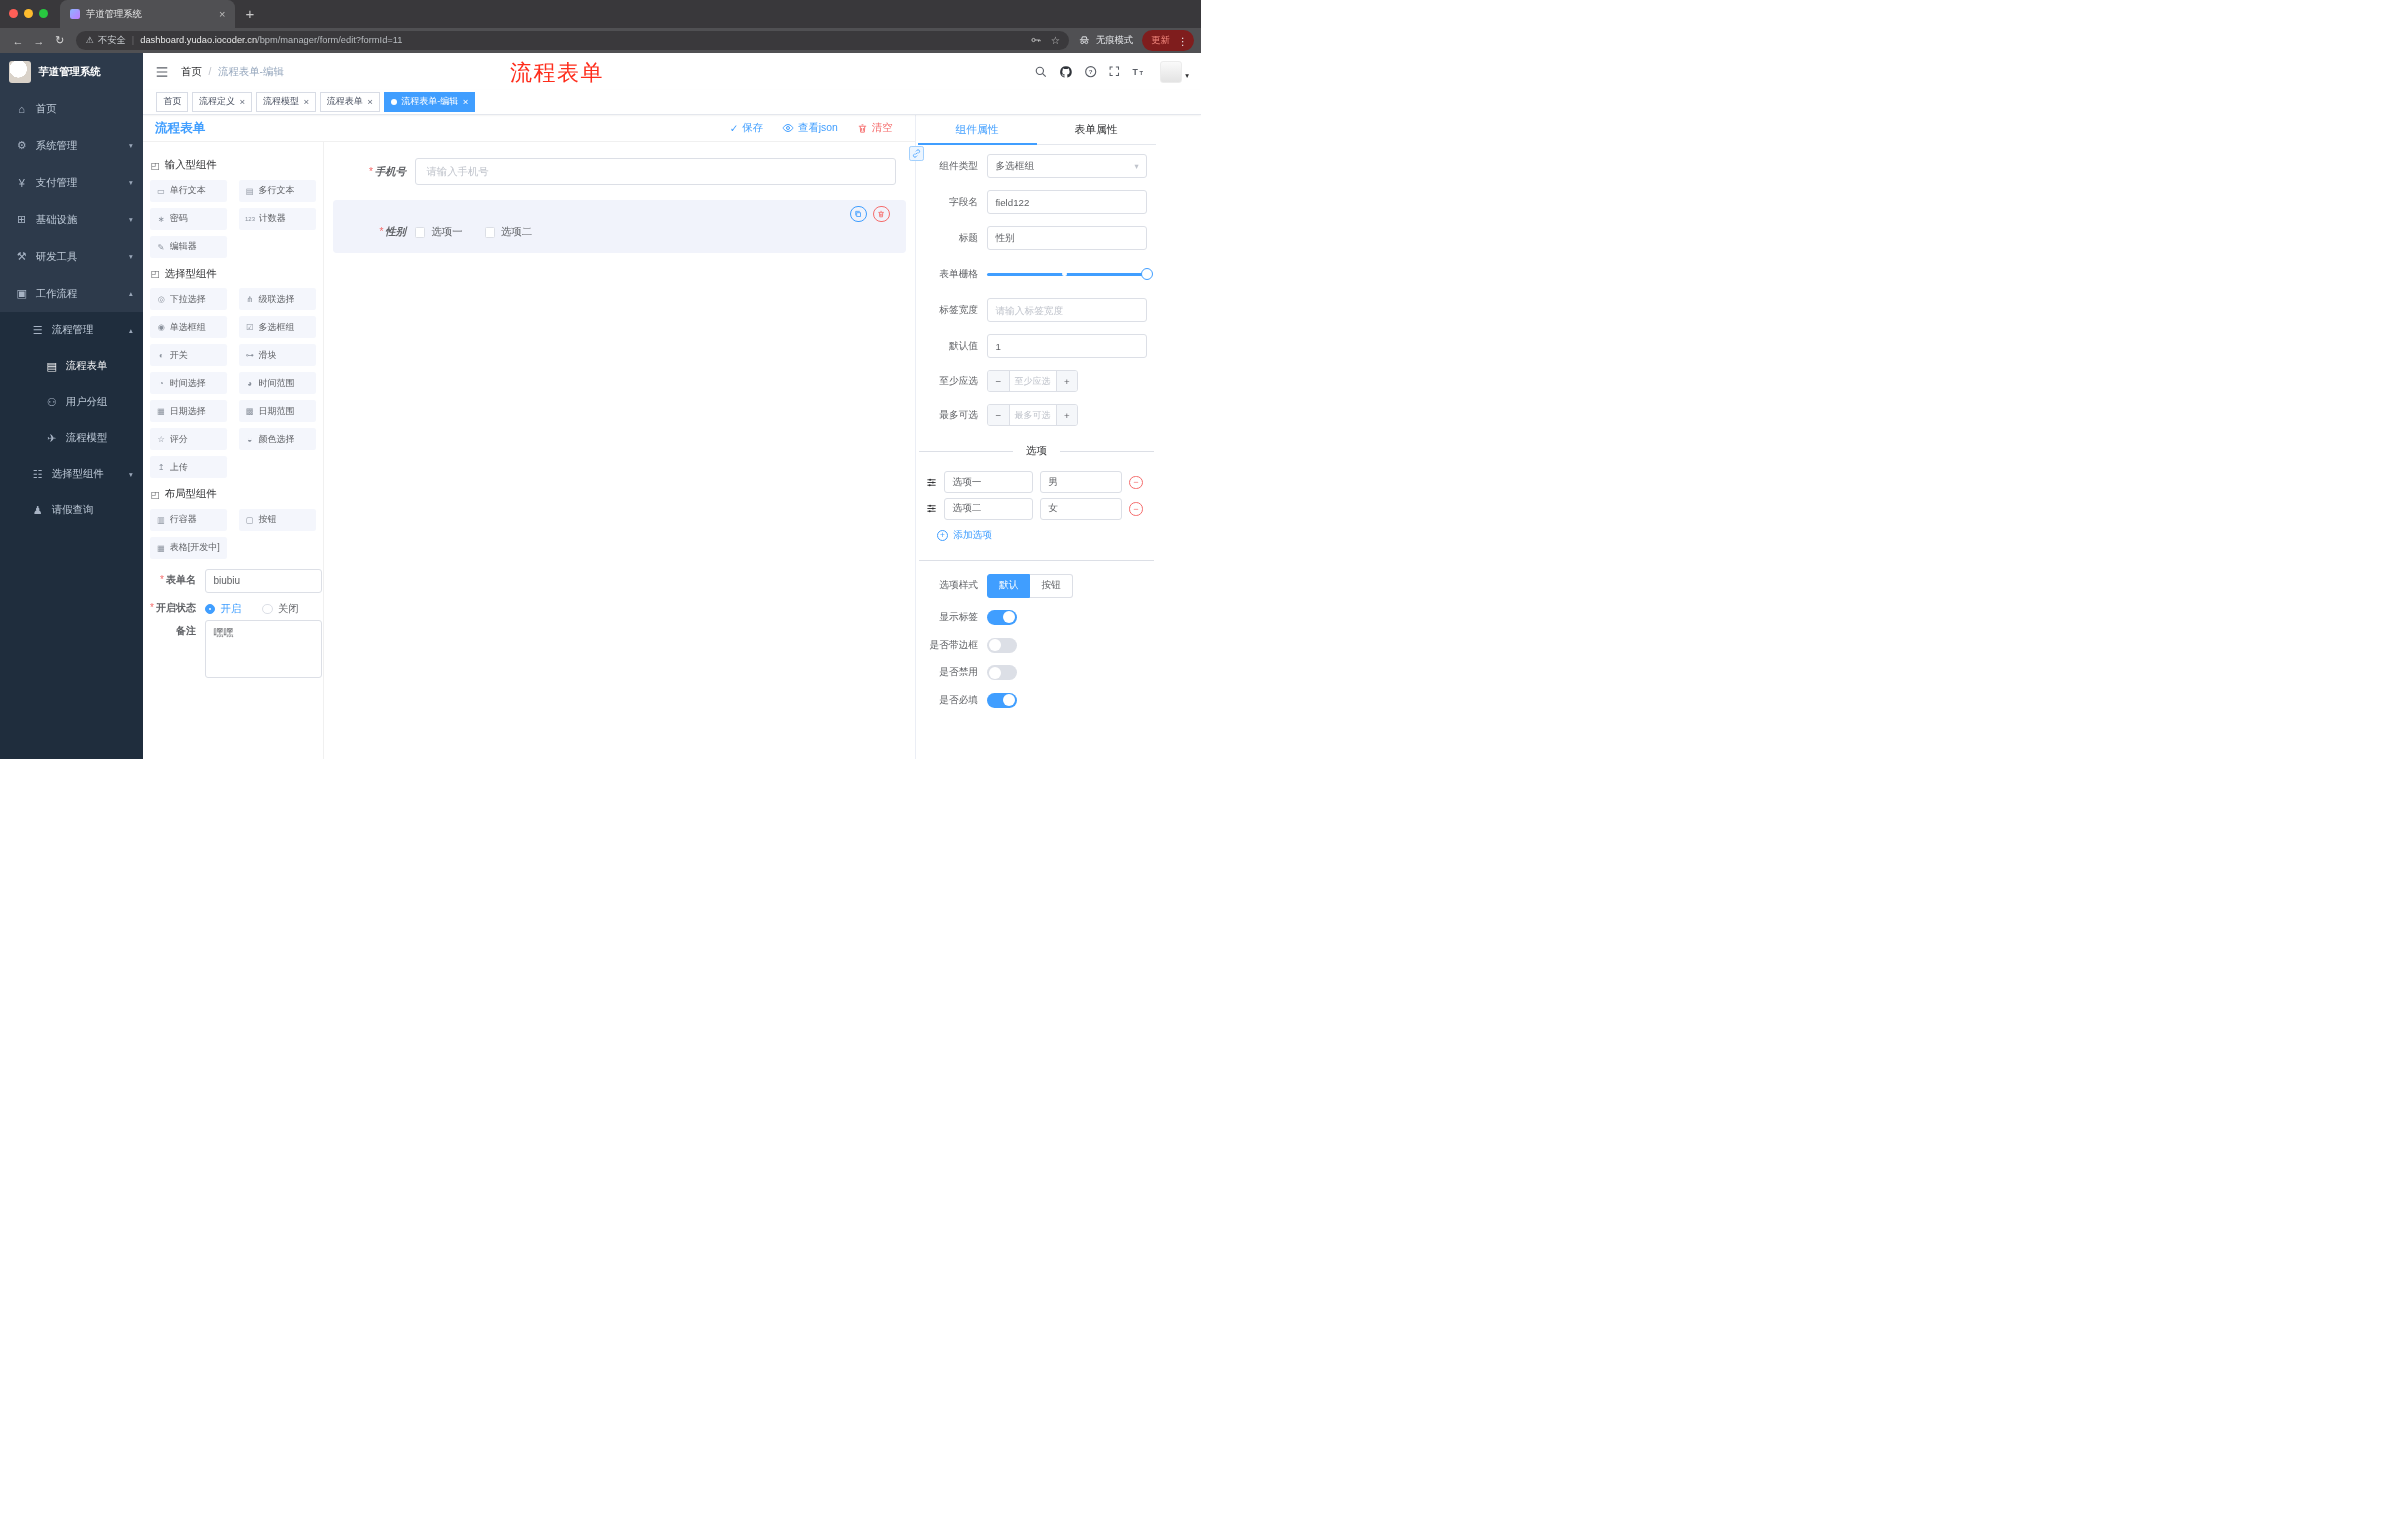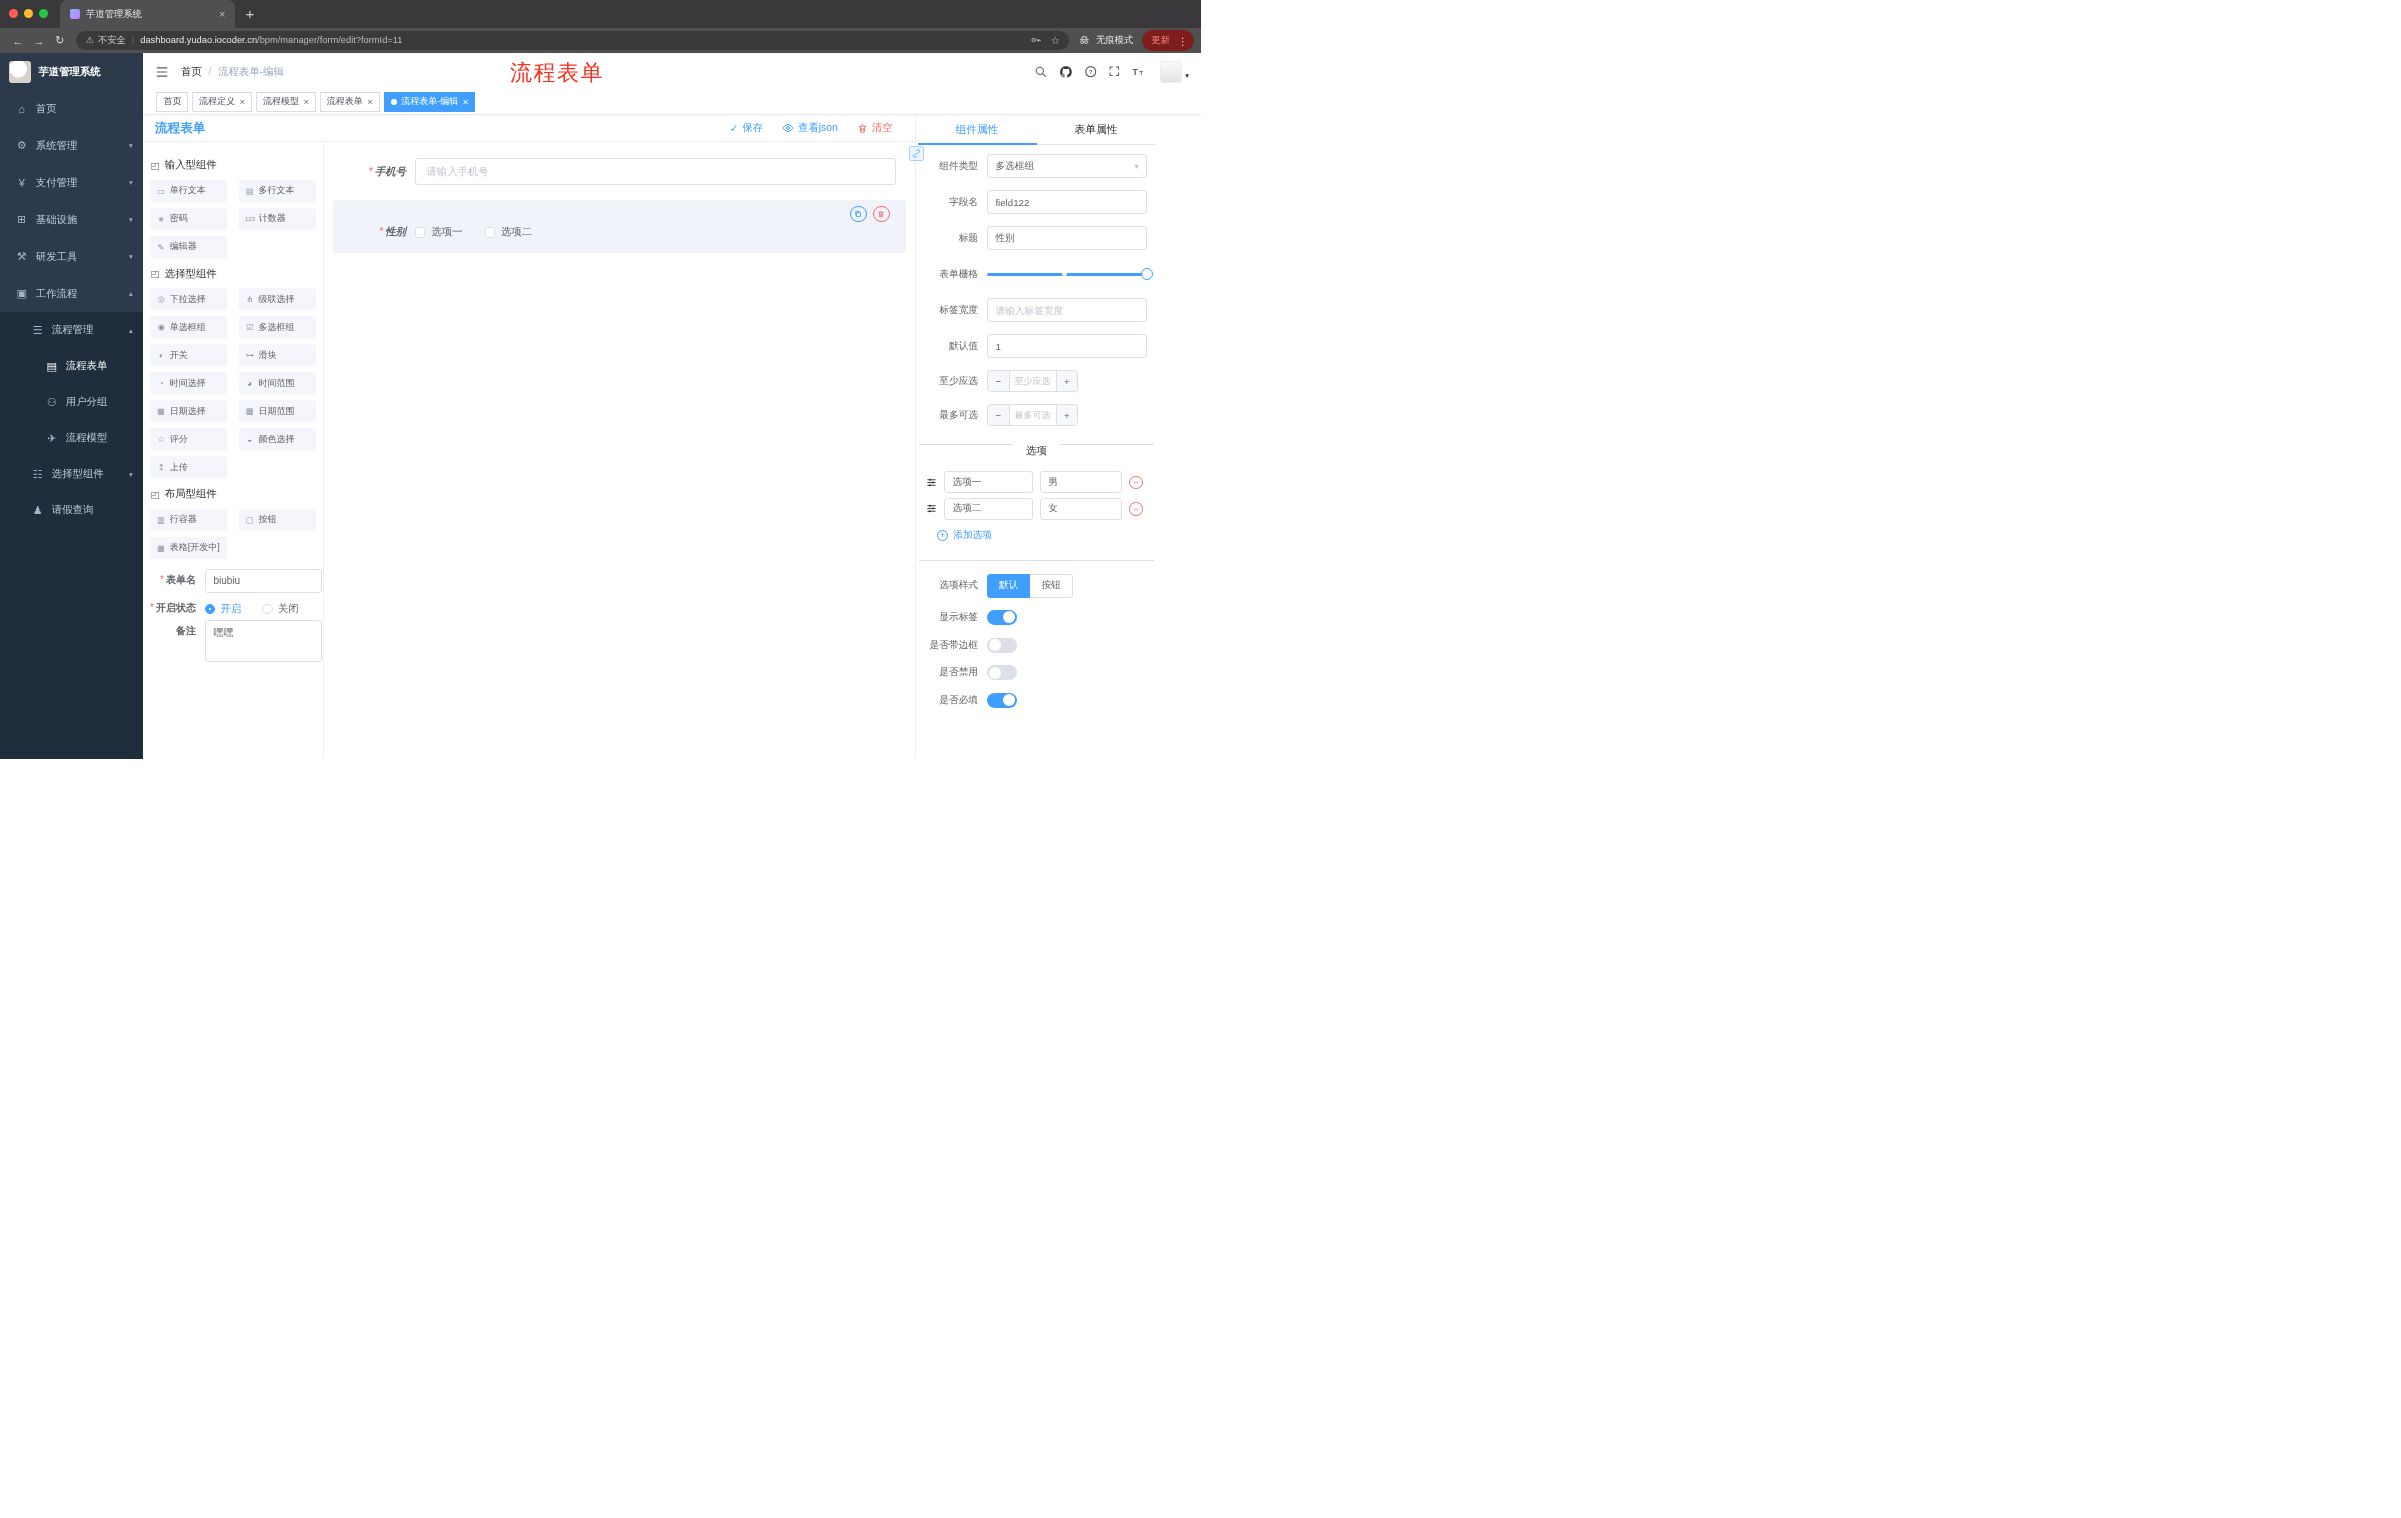--- a/index.html
+++ b/index.html
@@ -93,21 +93,21 @@
   .chip .cl { overflow: hidden; }
 
   .fconf { margin-top: 10.4px; }
   .frow { display: flex; align-items: flex-start; margin-bottom: 4px; }
   .flabel { width: 53px; text-align: right; font-size: 10px; color: #606266; font-weight: bold; flex-shrink: 0; padding-top: 5.2px; line-height: 1.2; }
   .star { color: #F56C6C; margin-right: 2.2px; font-weight: normal; }
   .fctrl { margin-left: 9px; display: flex; align-items: flex-start; }
   .inp { height: 24px; border: 0.7px solid #dcdfe6; border-radius: 3px; padding: 0 7.4px; font-size: 10px; color: #606266; background: #fff; outline: none; font-family: inherit; }
   .inp::placeholder { color: #c0c4cc; }
   .w158 { width: 117px; }
-  textarea.inp { height: 42px; padding-top: 5.2px; resize: none; }
+  textarea.inp { height: 58px; padding-top: 5.2px; resize: none; }
   .radio { display: inline-flex; align-items: center; gap: 5.2px; margin-right: 21px; font-size: 10.4px; color: #606266; padding-top: 5.2px; }
   .rdot { width: 10.4px; height: 10.4px; border-radius: 50%; border: 0.7px solid #dcdfe6; background: #fff; position: relative; flex-shrink: 0; }
   .radio.sel .rdot { border-color: #409EFF; background: #409EFF; }
   .radio.sel .rdot::after { content: ""; position: absolute; inset: 3px; background: #fff; border-radius: 50%; }
   .radio.sel .rlbl { color: #409EFF; }
 
   
   .canvas { flex: 1; padding-top: 10.4px; min-width: 0; }
   .cfield { display: flex; align-items: center; padding: 6px 19.3px 6px 0; }
   .clabel { width: 91px; text-align: right; padding-right: 9px; font-size: 10.4px; color: #606266; font-weight: bold; flex-shrink: 0; font-style: italic; }
@@ -139,21 +139,21 @@
   .psel .chev { color: #c0c4cc; font-size: 8.2px; }
   .slider { position: relative; width: 160px; height: 24px; display: flex; align-items: center; }
   .strack { width: 100%; height: 3px; border-radius: 1.5px; background: #409EFF; position: relative; }
   .sstop { position: absolute; left: 47%; top: -0.7px; width: 4.5px; height: 4.5px; border-radius: 50%; background: #fff; }
   .shandle { position: absolute; right: -6px; top: -4.5px; width: 12px; height: 12px; border-radius: 50%; background: #fff; border: 1.5px solid #409EFF; }
   .pnum { display: flex; width: 91px; height: 22px; border: 0.7px solid #dcdfe6; border-radius: 3px; overflow: hidden; background: #fff; }
   .pnum .nbtn { width: 21.5px; background: #f5f7fa; color: #606266; display: flex; align-items: center; justify-content: center; font-size: 9.7px; flex-shrink: 0; }
   .pnum .nbtn.minus { border-right: 0.7px solid #dcdfe6; }
   .pnum .nbtn.plus { border-left: 0.7px solid #dcdfe6; }
   .pnum .mid { flex: 1; display: flex; align-items: center; justify-content: center; font-size: 9px; color: #c0c4cc; overflow: hidden; white-space: nowrap; }
-  .pdivider { display: flex; align-items: flex-start; width: 235px; margin: 18px 0 13.4px 0; }
+  .pdivider { display: flex; align-items: center; width: 235px; margin: 18px 0 13.4px 0; }
   .pdivider::before, .pdivider::after { content: ""; flex: 1; height: 0.7px; background: #dcdfe6; }
   .pdivider .dtxt { padding: 0 13.4px; font-size: 10.4px; color: #303133; }
   .orow { display: flex; align-items: center; margin-bottom: 4.5px; }
   .orow .dragic { margin-left: 7.4px; display: flex; align-items: center; }
   .oinp1 { width: 89px; margin-left: 6.7px; height: 22px; }
   .oinp2 { width: 82px; margin-left: 6.7px; height: 22px; }
   .orm { width: 13.4px; height: 13.4px; border: 0.7px solid #F56C6C; border-radius: 50%; color: #F56C6C; display: flex; align-items: center; justify-content: center; margin-left: 7.4px; font-size: 9px; flex-shrink: 0; background: #fff; }
   .addopt { display: flex; align-items: center; gap: 5.2px; color: #409EFF; font-size: 9.7px; margin: 9px 0 0 18px; }
   .addopt .pl { width: 11px; height: 11px; border: 0.7px solid #409EFF; border-radius: 50%; display: flex; align-items: center; justify-content: center; font-size: 8.2px; flex-shrink: 0; }
   .segs { display: flex; }

